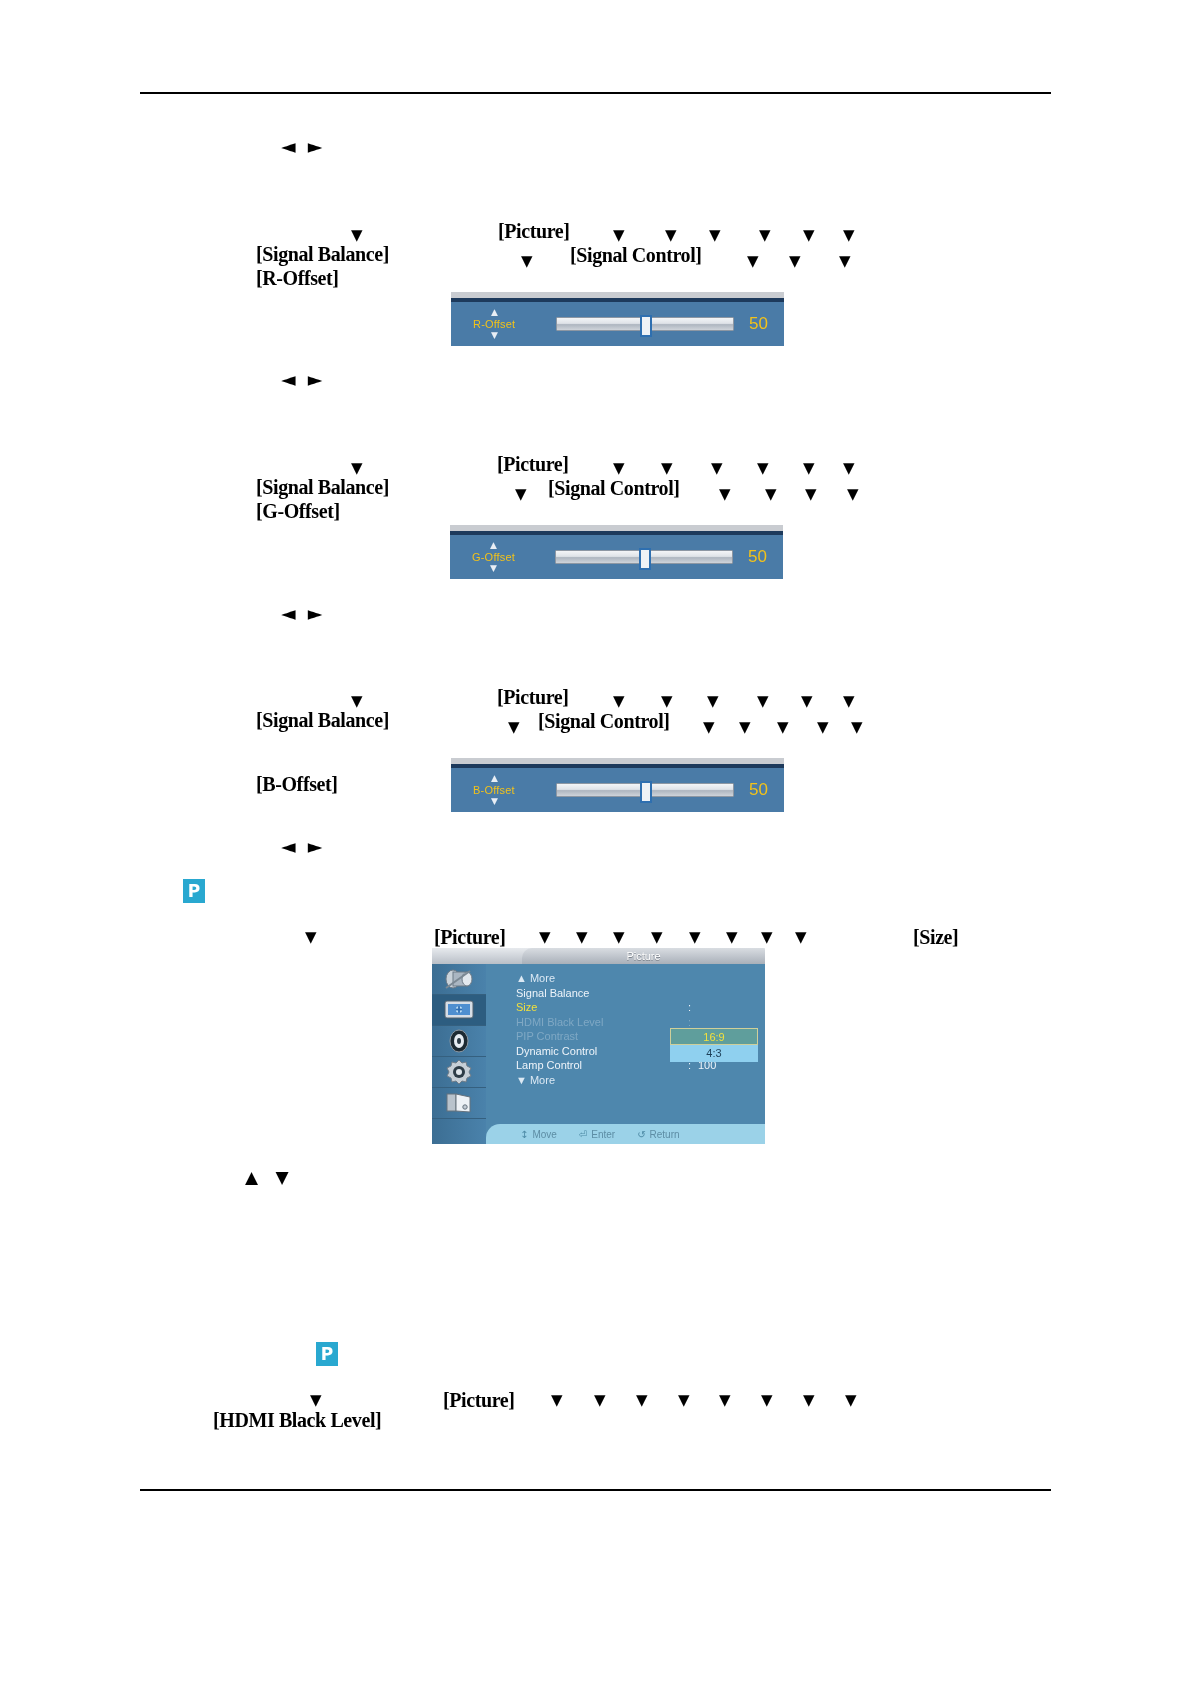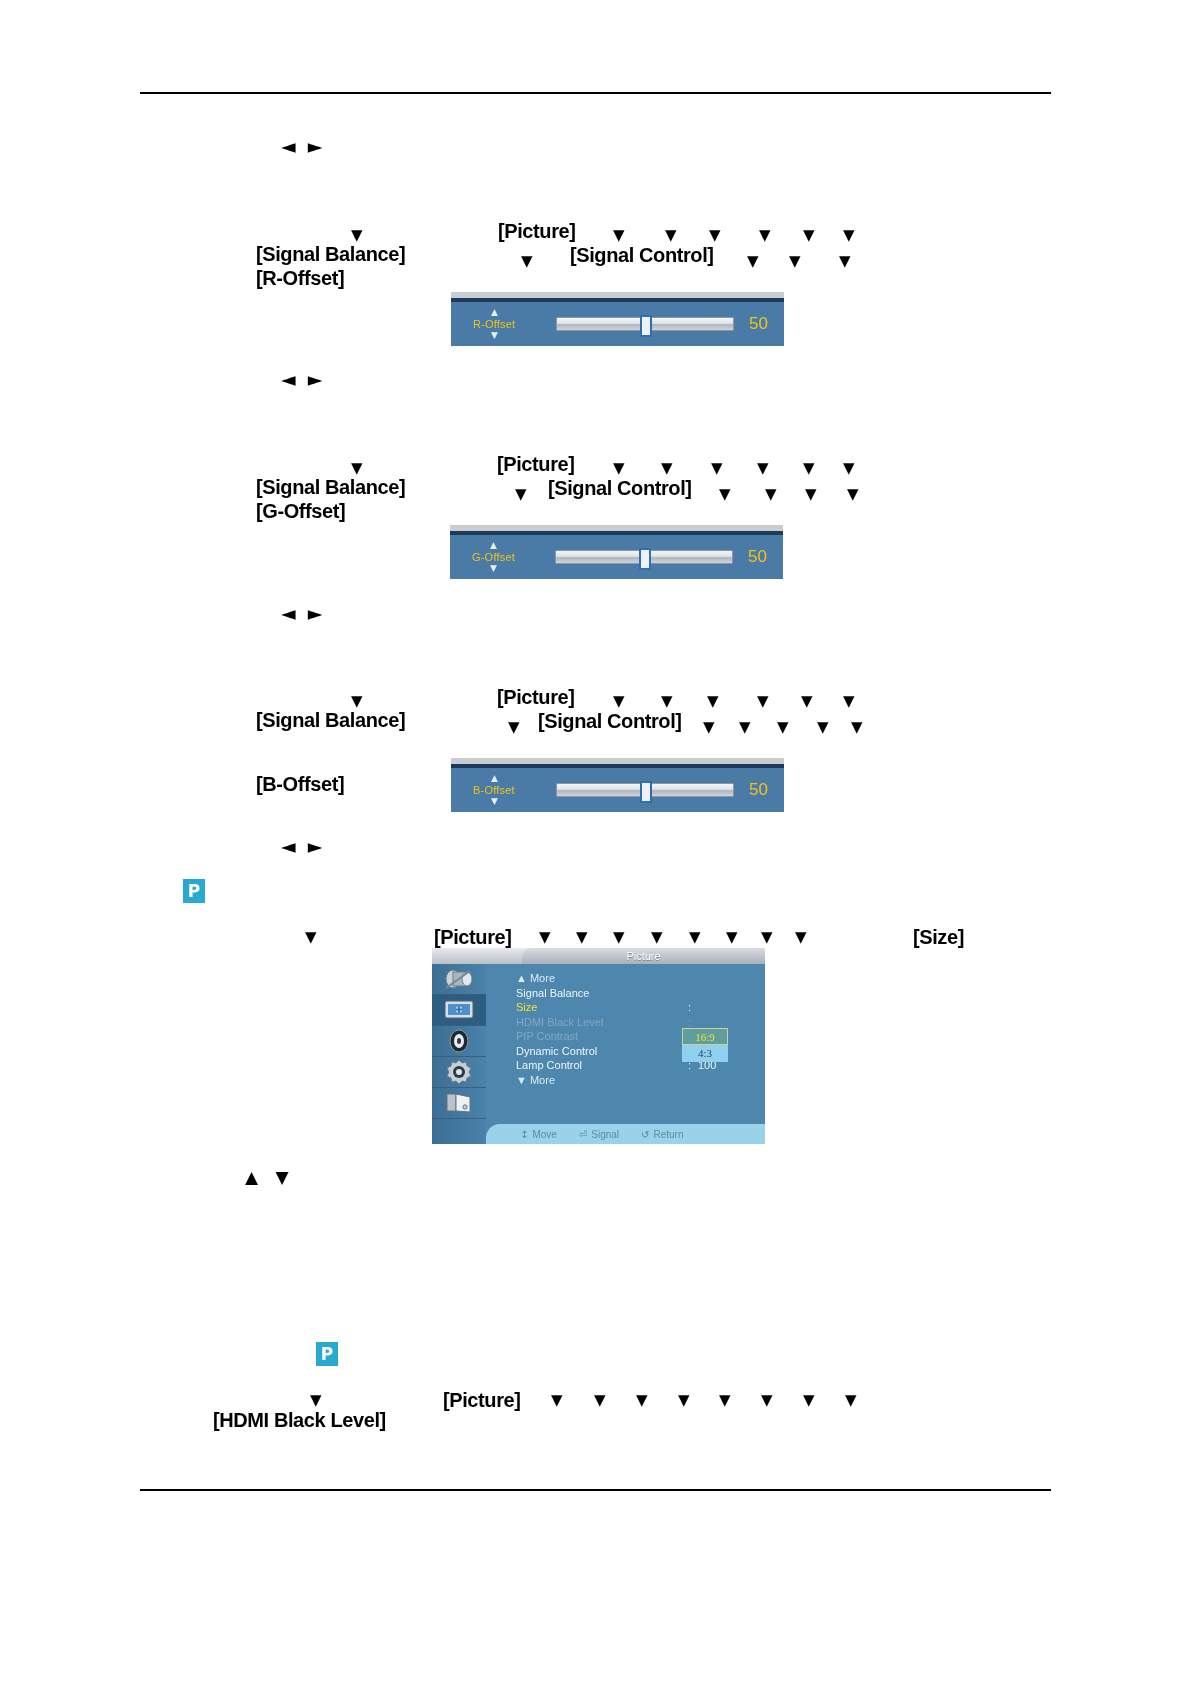--- a/index.html
+++ b/index.html
@@ -10,21 +10,21 @@
     -webkit-font-smoothing:antialiased;
   }
   .page{position:absolute;inset:0;}
   .rule{position:absolute;left:140px;right:140px;height:2px;background:#000;}
   .rule.top{top:92px;}
   .rule.bottom{top:1489px;}
 
   
   .abs{position:absolute;white-space:nowrap;}
   .bracket{
-    font-family:Liberation Sans, sans-serif;
+    font-family:Liberation Serif, serif;
     font-size:20px;font-weight:700;letter-spacing:-0.4px;
     color:#000;
   }
   .tri-d{
     font-family:"DejaVu Sans", sans-serif;
     font-size:15px;line-height:1;color:#000;
   }
   .tri-lr{
     font-family:"DejaVu Sans", sans-serif;
     font-size:19px;line-height:1;color:#000;letter-spacing:3px;
@@ -109,21 +109,21 @@
     position:relative;height:14.5px;font-size:11px;color:#eef4fa;
     white-space:nowrap;
   }
   .osd-menu .row .name{position:absolute;left:0;top:0;}
   .osd-menu .row .colon{position:absolute;left:172px;top:0;}
   .osd-menu .row .value{position:absolute;left:182px;top:0;}
   .osd-menu .row.dim .name,.osd-menu .row.dim .colon{color:#7fa8c4;}
   .osd-menu .row.sel .name{color:#f2e03c;text-align:center;}
   .osd-menu .more{color:#dce9f4;}
   .osd-menu .optbox{
-    position:absolute;left:196px;top:64px;width:46px;font-family:Liberation Serif, serif;
+    position:absolute;left:184px;top:64px;width:88px;
   }
   .osd-menu .opt{
     height:17px;line-height:17px;font-size:11px;text-align:center;
   }
   .osd-menu .opt.a{background:#5f9e9c;color:#f2e03c;border:1px solid #cfcf9a;box-sizing:border-box;}
   .osd-menu .opt.b{background:#8fd0ef;color:#1d3f57;}
   .osd-menu .footer{
     position:absolute;left:54px;right:0;bottom:0;height:20px;
     background:#9bd2e8;border-top-left-radius:14px;
     color:#5d8da4;font-size:10px;
@@ -339,21 +339,21 @@
       </div>
     </div>
 
     <div class="footer">
       <div class="fitem">
         <span class="gly">↕</span>
         <span>Move</span>
       </div>
       <div class="fitem">
         <span class="gly">⏎</span>
-        <span>Signal</span>
+        <span>Enter</span>
       </div>
       <div class="fitem">
         <span class="gly">↺</span>
         <span>Return</span>
       </div>
     </div>
   </div>
 
   <div class="abs tri-ud" style="left:245px;top:1169px;">▲ ▼</div>
 

